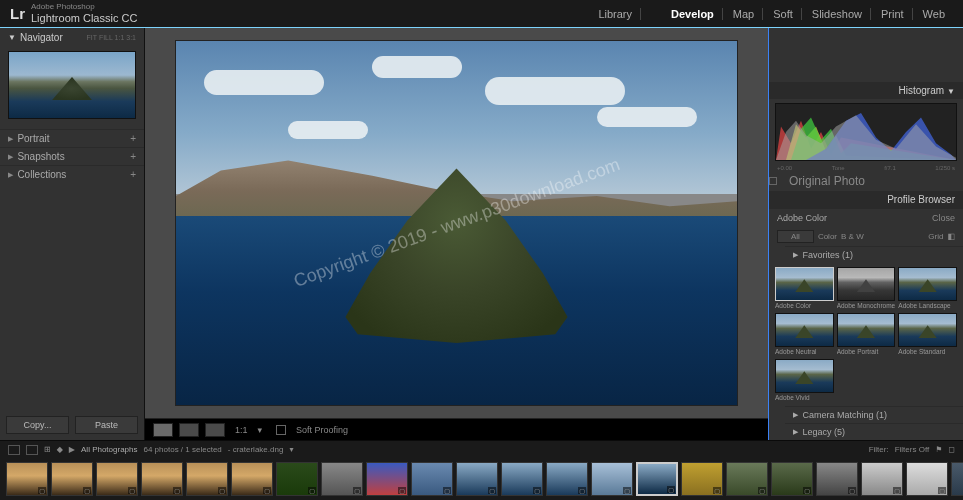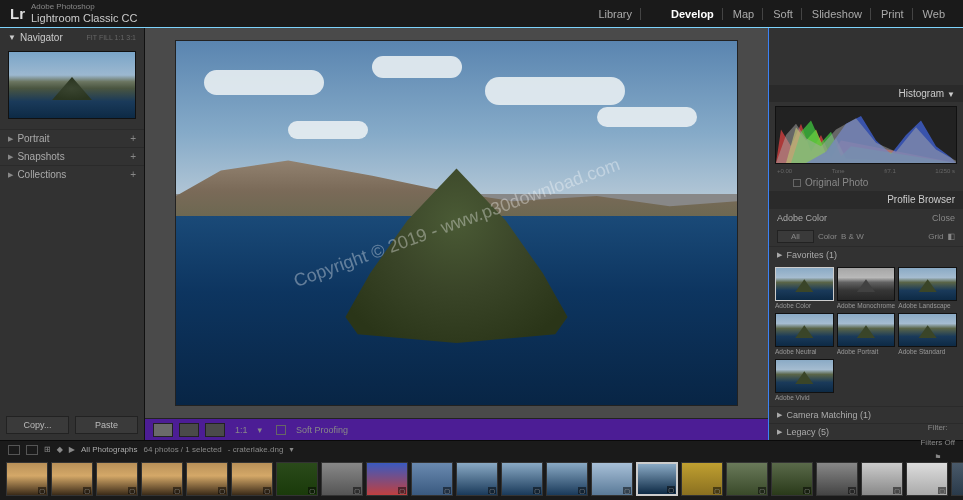--- a/index.html
+++ b/index.html
@@ -33,50 +33,50 @@
 .cloud { position: absolute; background: #e8eef2; border-radius: 50%; opacity: 0.9; }
 .cloud.c1 { width: 120px; height: 25px; top: 8%; left: 5%; border-radius: 40px; }
 .cloud.c2 { width: 90px; height: 22px; top: 4%; left: 35%; border-radius: 40px; }
 .cloud.c3 { width: 140px; height: 28px; top: 10%; left: 55%; border-radius: 40px; }
 .cloud.c4 { width: 80px; height: 18px; top: 22%; left: 20%; border-radius: 40px; }
 .cloud.c5 { width: 100px; height: 20px; top: 18%; left: 75%; border-radius: 40px; }
 .ridge { position: absolute; top: 30%; left: 0; right: 0; height: 28%; background: linear-gradient(to bottom, #9a8a78 0%, #7a6a58 40%, #5a6548 100%); clip-path: polygon(0% 45%, 8% 20%, 20% 10%, 35% 25%, 48% 40%, 60% 50%, 75% 45%, 88% 55%, 100% 50%, 100% 100%, 0% 100%); }
 .lake { position: absolute; top: 48%; left: 0; right: 0; bottom: 0; background: linear-gradient(to bottom, #1a4a78 0%, #0d3560 40%, #082545 100%); }
 .island { position: absolute; top: 35%; left: 28%; width: 44%; height: 48%; background: radial-gradient(ellipse at 50% 30%, #4a5a35 0%, #3a4528 40%, #2a3518 80%); clip-path: polygon(50% 0%, 70% 30%, 85% 60%, 95% 85%, 90% 95%, 50% 100%, 10% 95%, 5% 85%, 15% 60%, 30% 30%); }
 .watermark { position: absolute; top: 50%; left: 50%; transform: translate(-50%, -50%) rotate(-20deg); color: rgba(255,255,255,0.35); font-size: 18px; white-space: nowrap; pointer-events: none; }
-.toolbar { height: 22px; background: #4c1d95; display: flex; align-items: center; padding: 0 8px; gap: 6px; border-top: 1px solid #222; }
+.toolbar { height: 22px; background: #000000; display: flex; align-items: center; padding: 0 8px; gap: 6px; border-top: 1px solid #222; }
 .tool-btn { width: 20px; height: 14px; background: #4a4a4a; border: 1px solid #222; }
 .tool-btn.active { background: #6a6a6a; }
 .tool-text { color: #888; font-size: 9px; margin-left: 4px; }
 .checkbox { width: 10px; height: 10px; border: 1px solid #666; margin-left: 8px; }
 .right-panel { width: 195px; background: #323232; display: flex; flex-direction: column; border-left: 1px solid #3b82f6; overflow: hidden; justify-content: flex-end; }
 .rp-header { text-align: right; padding: 3px 8px; color: #ccc; font-size: 10px; background: #2a2a2a; }
 .rp-header .tri { font-size: 8px; margin-left: 3px; }
 .histogram { height: 58px; margin: 4px 6px; background: #222; position: relative; border: 1px solid #111; }
 .histogram svg { width: 100%; height: 100%; }
 .histo-labels { display: flex; justify-content: space-between; padding: 0 8px; font-size: 6px; color: #666; }
-.orig-photo { padding: 3px 24px; font-size: 10px; color: #888; display: flex; align-items: center; gap: 4px; }
+.orig-photo { padding: 3px 0; font-size: 12px; color: #888; display: flex; align-items: center; gap: 12px; }
 .orig-photo .box { width: 8px; height: 8px; border: 1px solid #666; }
 .profile-row { display: flex; justify-content: space-between; padding: 4px 8px; font-size: 9px; color: #aaa; border-top: 1px solid #2a2a2a; }
 .profile-row .close { color: #888; cursor: pointer; }
 .filter-row { display: flex; gap: 4px; padding: 3px 8px; font-size: 8px; color: #888; align-items: center; }
 .filter-btn { background: #3a3a3a; padding: 1px 13px; border: 1px solid #222; }
-.section-head { padding: 3px 8px; font-size: 9px; color: #aaa; border-top: 1px solid #2a2a2a; display: flex; align-items: center; gap: 4px; }
+.section-head { padding: 3px 8px; font-size: 9px; color: #aaa; border-top: 1px solid #2a2a2a; display: flex; align-items: center; gap: 4px; margin-left: 16px; }
 .section-head .tri { font-size: 7px; }
 .profile-grid { display: grid; grid-template-columns: repeat(3, 1fr); gap: 3px; padding: 4px 6px; }
 .profile-item { display: flex; flex-direction: column; }
 .profile-thumb { height: 34px; background: linear-gradient(to bottom, #8aaac5 0%, #a5bcd0 30%, #5a6548 45%, #1a3a5a 70%, #0d2a45 100%); border: 1px solid #111; position: relative; }
 .profile-thumb.active { border: 1px solid #ccc; }
 .profile-thumb::after { content:''; position:absolute; left:30%; top:35%; width:40%; height:40%; background:#3a4528; clip-path: polygon(50% 0%, 90% 100%, 10% 100%); }
 .profile-thumb.mono { filter: grayscale(1); }
 .profile-label { font-size: 6.5px; color: #999; padding: 1px 0; white-space: nowrap; overflow: hidden; }
 .filmstrip-bar { height: 18px; background: #1a1a1a; display: flex; align-items: center; padding: 0 8px; gap: 6px; font-size: 8px; color: #888; border-top: 1px solid #0a0a0a; }
 .fs-icon { width: 12px; height: 10px; border: 1px solid #555; }
 .fs-info { color: #aaa; }
-.fs-right { margin-left: auto; display: flex; gap: 6px; align-items: center; flex-direction: column; }
+.fs-right { margin-left: auto; display: flex; gap: 6px; align-items: center; }
 .filmstrip { height: 42px; background: #1a1a1a; display: flex; align-items: center; padding: 2px 6px; gap: 3px; overflow: hidden; }
 .fs-thumb { width: 42px; height: 34px; background: linear-gradient(to bottom, #b89058 0%, #d4a868 40%, #3a2a18 100%); border: 1px solid #333; flex-shrink: 0; position: relative; }
 .fs-thumb.sel { border: 2px solid #ccc; }
 .fs-thumb .badge { position: absolute; bottom: 1px; right: 1px; font-size: 6px; background: rgba(0,0,0,0.5); color: #aaa; padding: 0 1px; }
 </style>
 </head>
 <body>
 
 <div class="app">
   <div class="topbar">

